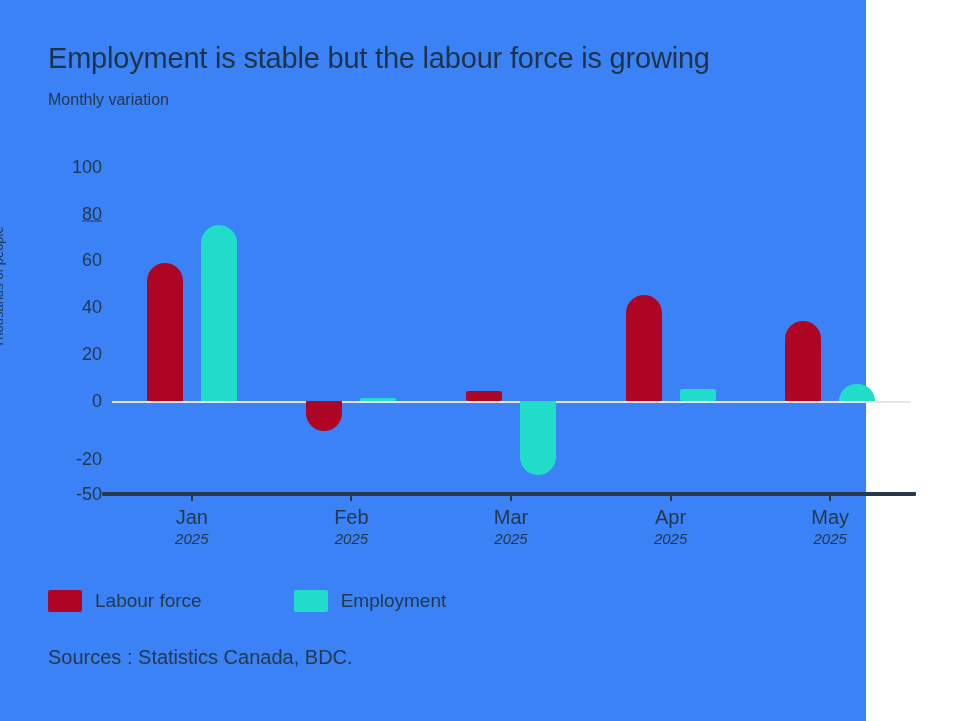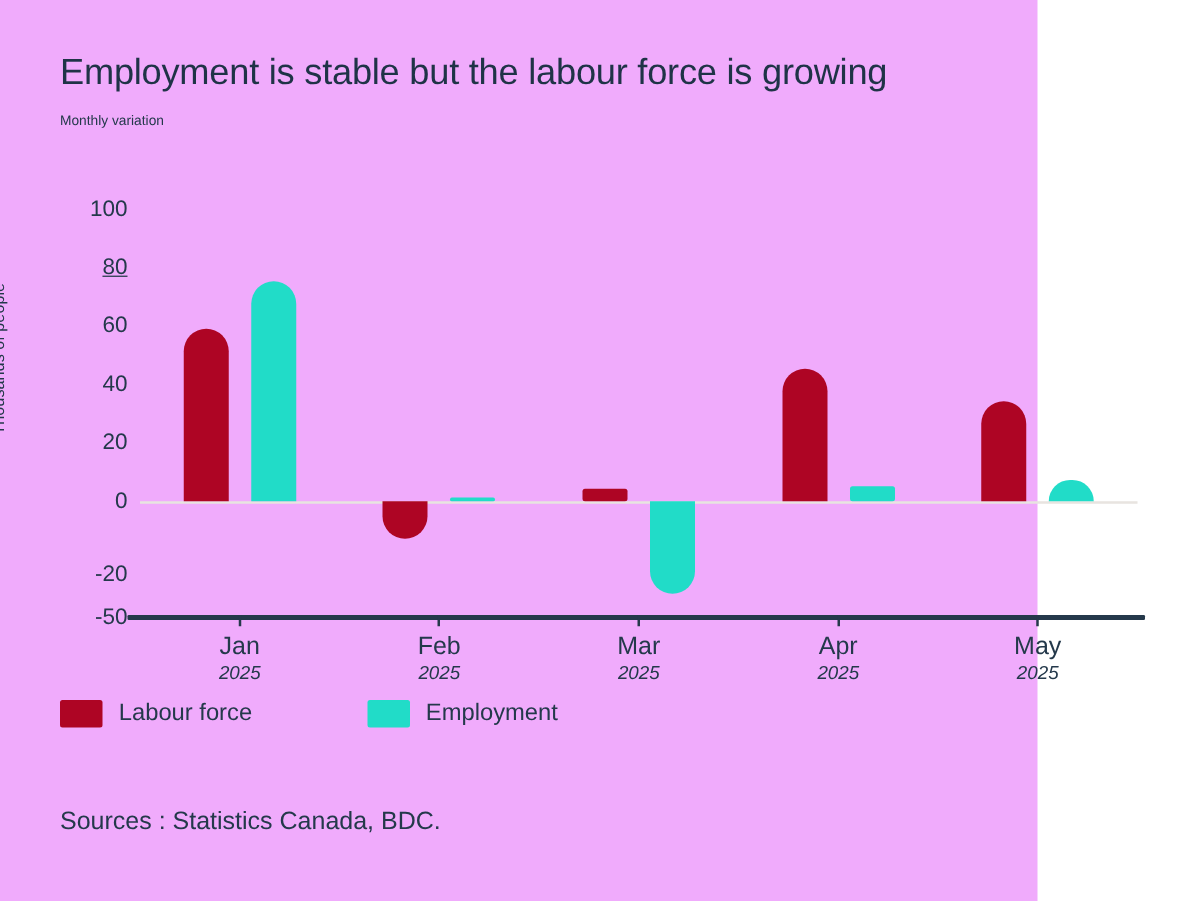--- a/index.html
+++ b/index.html
@@ -14,39 +14,40 @@
     color: #203040;
     overflow: hidden;
     position: relative;
   }
 
   .figure {
     position: absolute;
     left: 0; top: 0;
     width: 830px;
     height: 721px;
-    background: #f0abfc;
+    background: #3b82f6;
+    padding-left: 36px;
   }
 
   
   .chart-title {
     position: absolute;
     left: 48px;
     top: 42px;
     font-size: 29px;
     font-weight: 400;
     letter-spacing: -0.2px;
     color: #1f3347;
     white-space: nowrap;
   }
   .chart-subtitle {
     position: absolute;
     left: 48px;
     top: 91px;
-    font-size: 11px;
+    font-size: 16px;
     font-weight: 400;
     color: #24394b;
     white-space: nowrap;
   }
 
   
   .plot {
     position: absolute;
     left: 112px;
     top: 167px;
@@ -134,21 +135,21 @@
     font-size: 15px;
     color: #24394b;
     line-height: 20px;
     font-style: italic;
   }
 
   
   .legend {
     position: absolute;
     left: 48px;
-    top: 560px;
+    top: 590px;
     display: flex;
     align-items: center;
     gap: 0;
   }
   .legend-item {
     display: flex;
     align-items: center;
   }
   .legend-item + .legend-item {
     margin-left: 92px;

